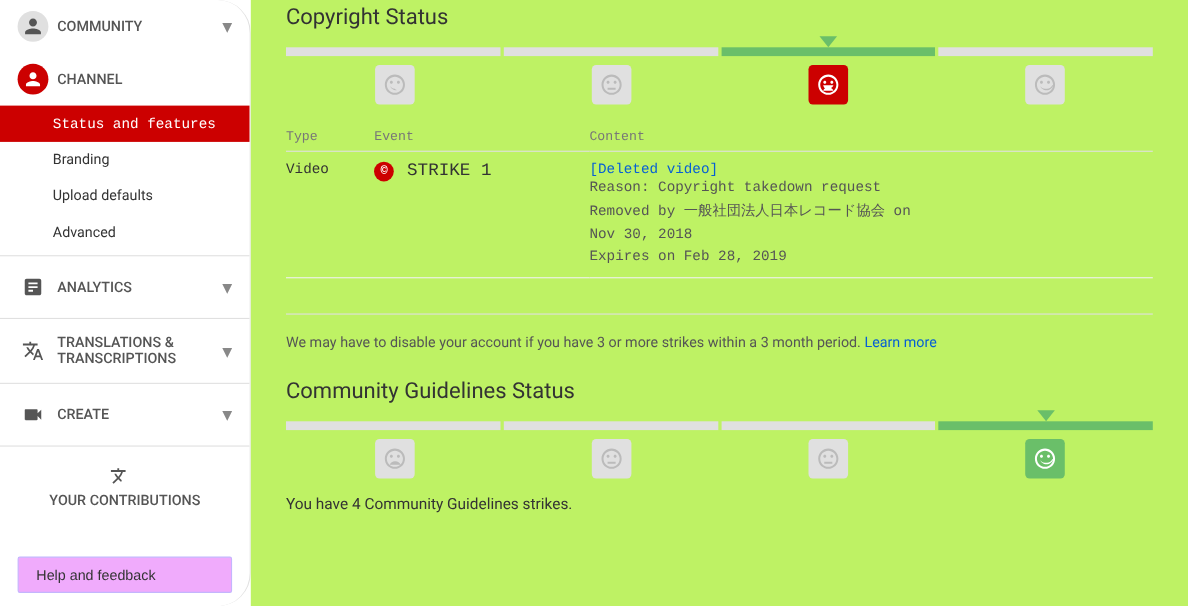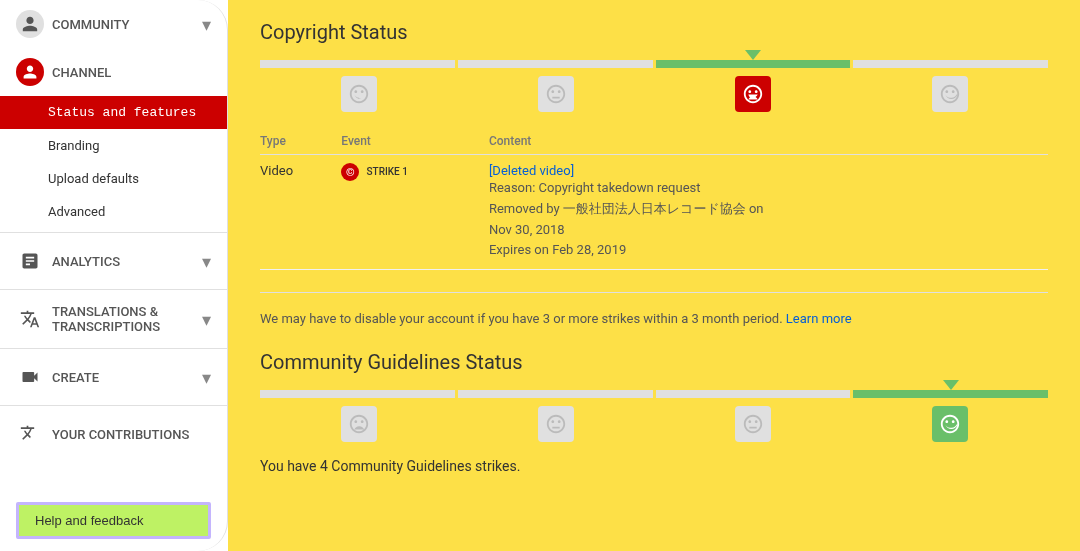--- a/index.html
+++ b/index.html
@@ -80,37 +80,37 @@
       font-size: 13px;
       font-weight: 500;
     }
 
     .sidebar-bottom {
       margin-top: auto;
       padding: 12px 16px;
     }
 
     .help-feedback-btn {
-      background: #bef264;
-      border: 3px solid #c4b5fd;
+      background: #f0abfc;
+      border: 1px solid #c4b5fd;
       border-radius: 2px;
       padding: 8px 16px;
       font-size: 13px;
       cursor: pointer;
       color: #333;
       width: 100%;
       text-align: left;
     }
 
     
     #main {
       flex: 1;
       overflow-y: auto;
-      padding: 20px 32px;
-      background: #fde047;
+      padding: 3px 32px;
+      background: #bef264;
     }
 
     h2.section-title {
       font-size: 20px;
       font-weight: 400;
       color: #333;
       margin-bottom: 16px;
     }
 
     
@@ -153,21 +153,22 @@
     }
     .strike-info a {
       color: #065fd4;
       text-decoration: none;
     }
 
     
     .strike-table {
       width: 100%;
       border-collapse: collapse;
-      margin-bottom: 22px;
+      margin-bottom: 32px;
+      font-family: Liberation Mono, monospace;
     }
     .strike-table th {
       text-align: left;
       font-size: 12px;
       font-weight: 500;
       color: #777;
       padding: 6px 8px 6px 0;
       border-bottom: 1px solid #e0e0e0;
     }
     .strike-table td {
@@ -187,21 +188,21 @@
       background: #cc0000;
       color: #fff;
       font-size: 11px;
       font-weight: bold;
       margin-right: 4px;
       vertical-align: middle;
     }
 
     .strike-badge {
       display: inline-block;
-      font-size: 10px;
+      font-size: 16px;
       font-weight: 500;
       color: #333;
     }
 
     .deleted-video-link {
       color: #065fd4;
       text-decoration: none;
     }
 
     .strike-detail-text {
@@ -234,20 +235,21 @@
     }
 
     .your-contributions-row {
       display: flex;
       align-items: center;
       padding: 10px 16px;
       cursor: pointer;
       color: #555;
       font-size: 13px;
       font-weight: 500;
+      flex-direction: column;
     }
 
     .divider-line {
       border: none;
       border-top: 1px solid #e0e0e0;
       margin: 4px 0;
     }
   </style>
 </head>
 <body>

